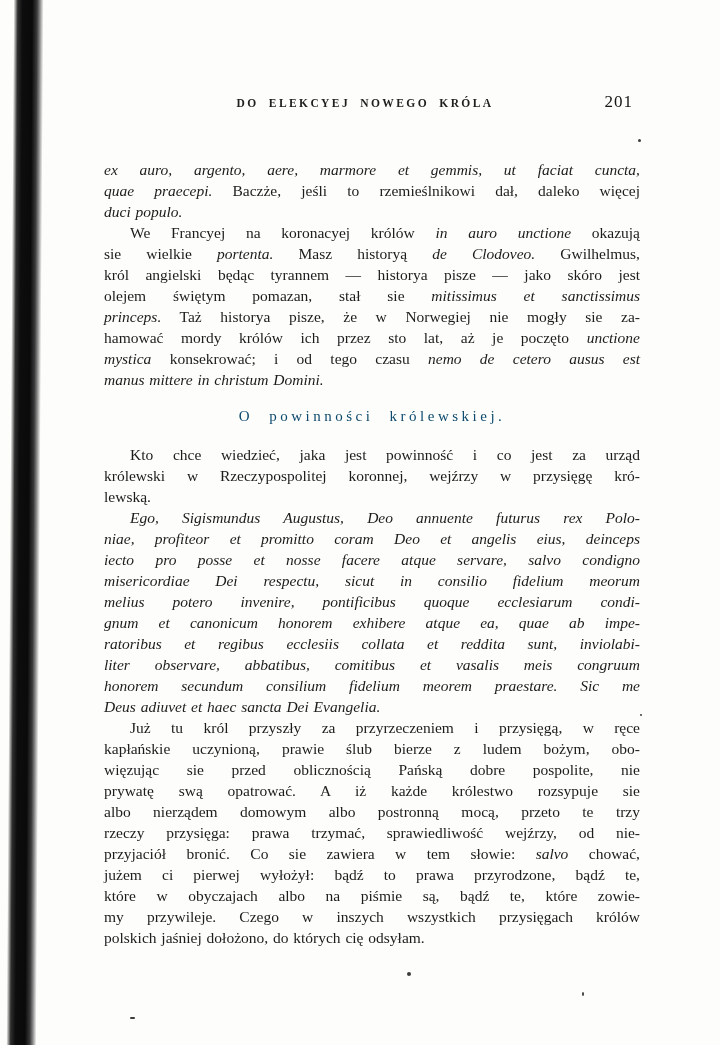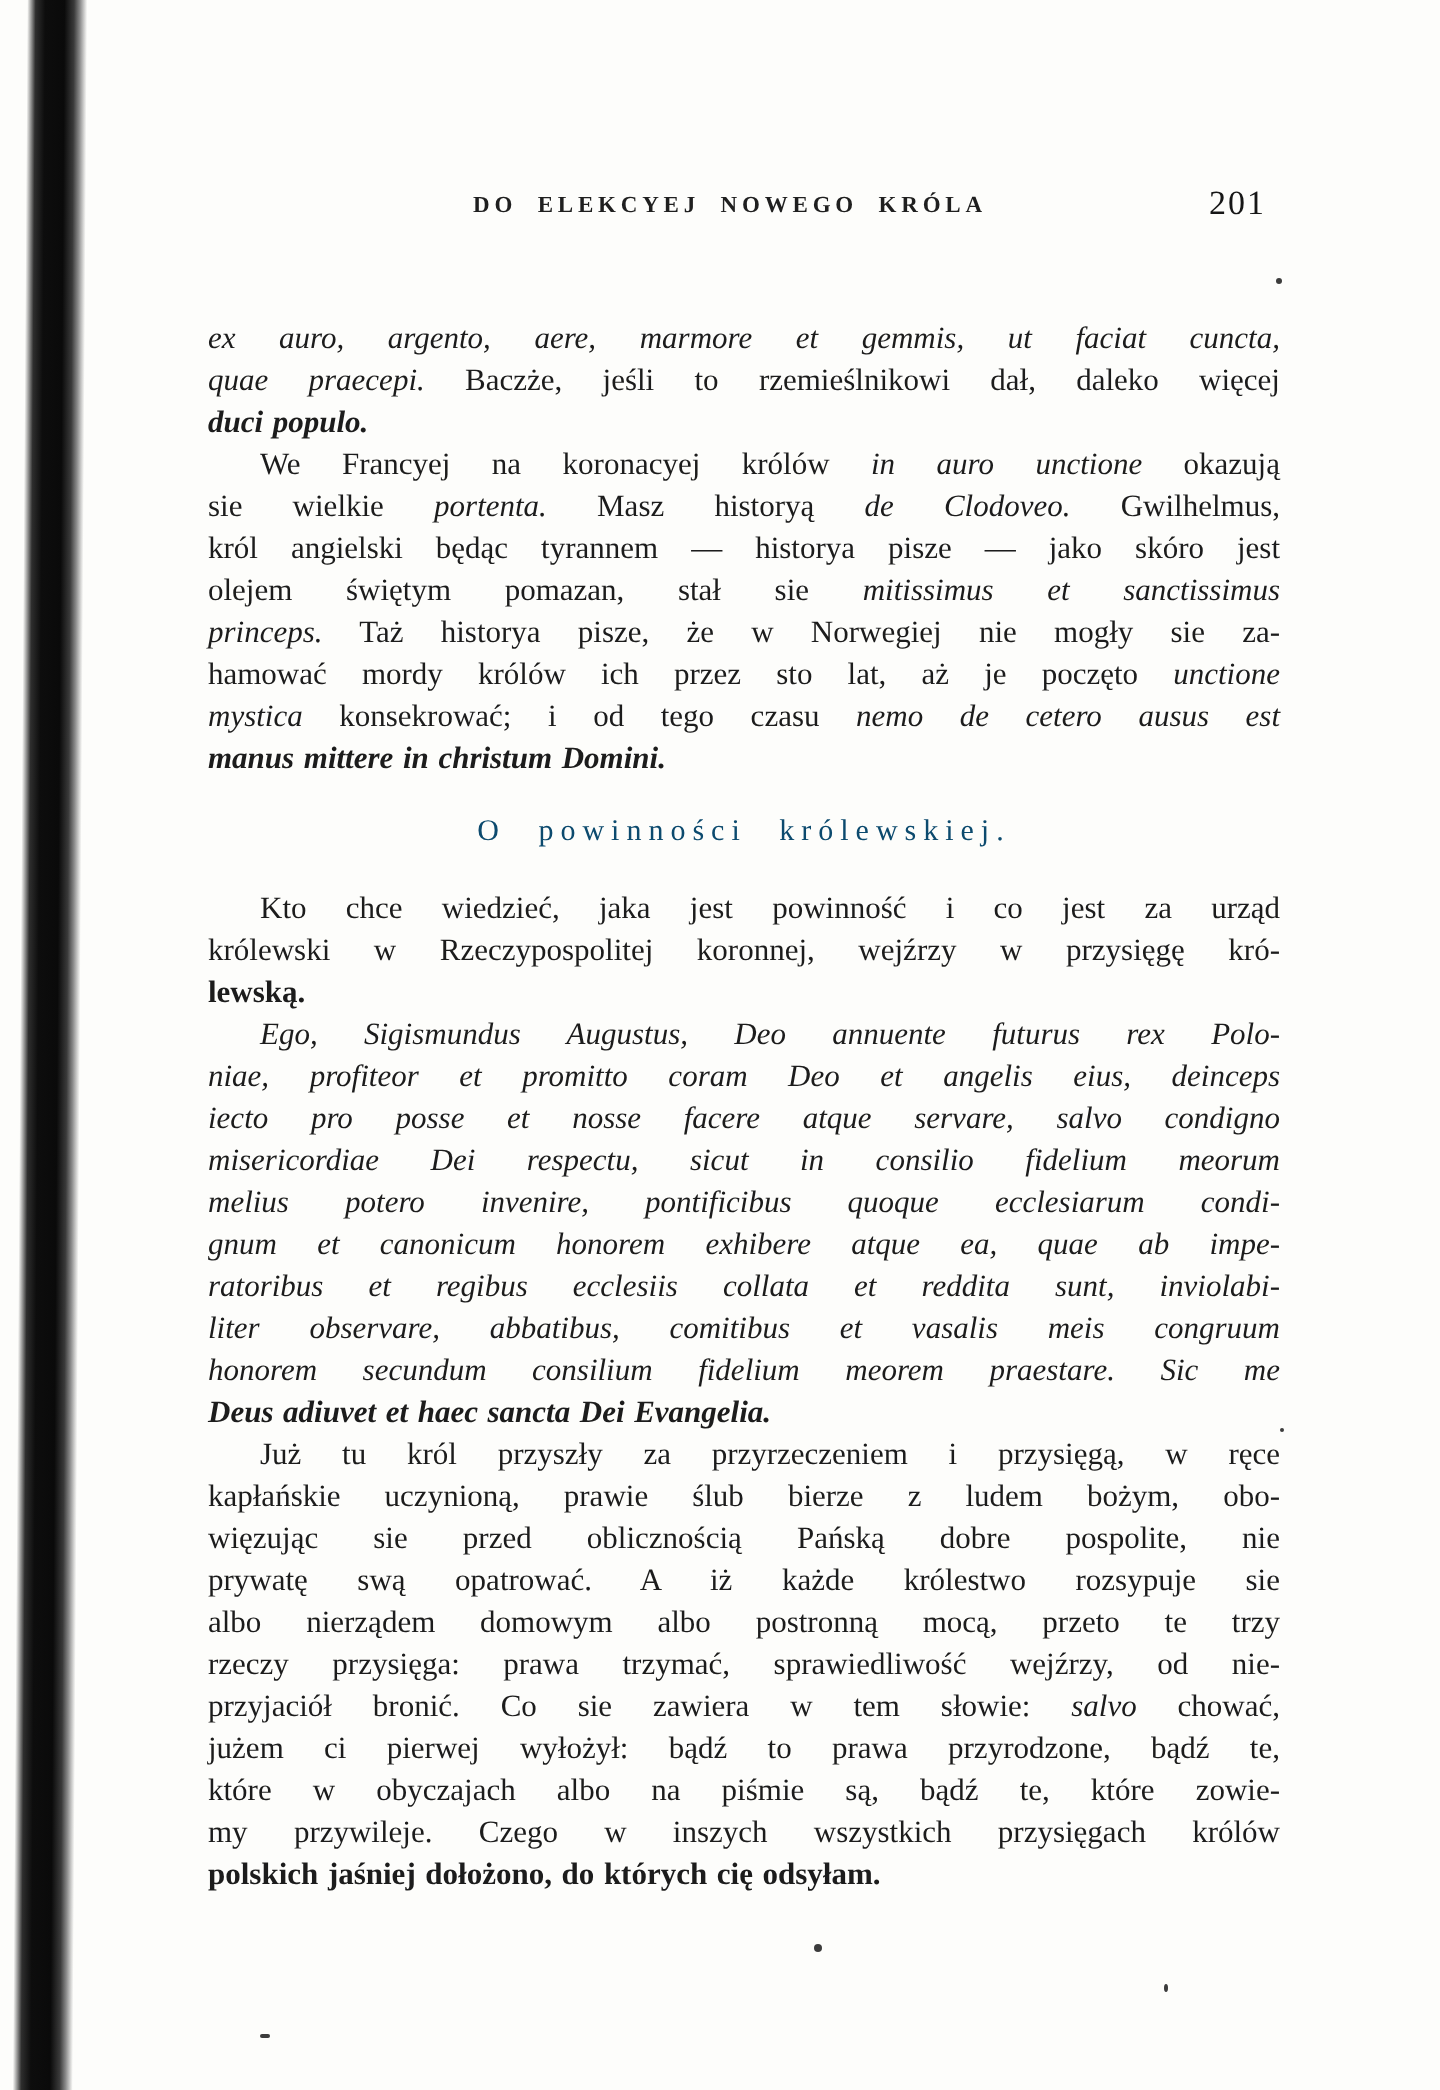--- a/index.html
+++ b/index.html
@@ -40,21 +40,21 @@
   .rh-page{
     position:absolute;right:0;top:-2px;
     font-size:17px;letter-spacing:1px;color:#161616;
   }
   
   .text-block{
     position:absolute;left:104px;top:127px;width:536px;
     font-size:15.5px;line-height:21px;color:var(--ink);margin-top:32px;
   }
   .ln{text-align:justify;text-align-last:justify;word-spacing:.06em;}
-  .ln.last{text-align-last:left;font-weight:bold;}
+  .ln.last{text-align-last:left;}
   .ln.ind{text-indent:26px;}
   .it{font-style:italic;}
   .heading{
     text-align:center;font-size:15px;letter-spacing:3.5px;word-spacing:9px;
     margin:16px 0 17px;color:#0c4a6e;
   }
   
   .speck{position:absolute;background:#3c3c3c;border-radius:50%;}
   .speck.s1{left:638px;top:139px;width:3px;height:3px;}
   .speck.s2{left:407px;top:972px;width:4px;height:4px;}

